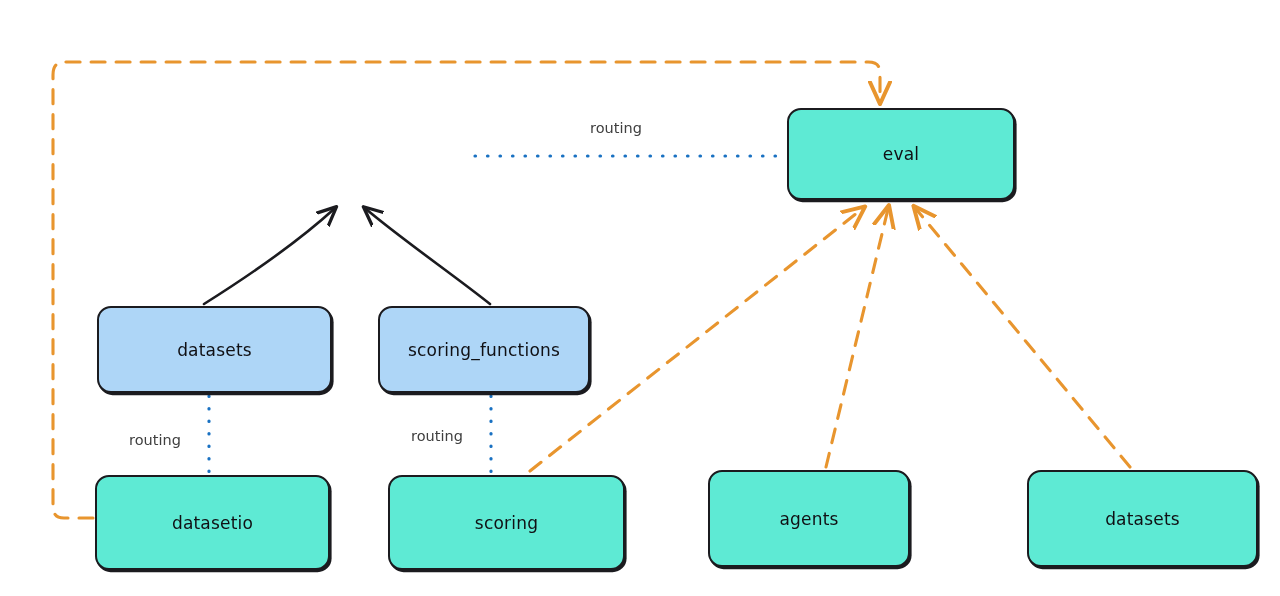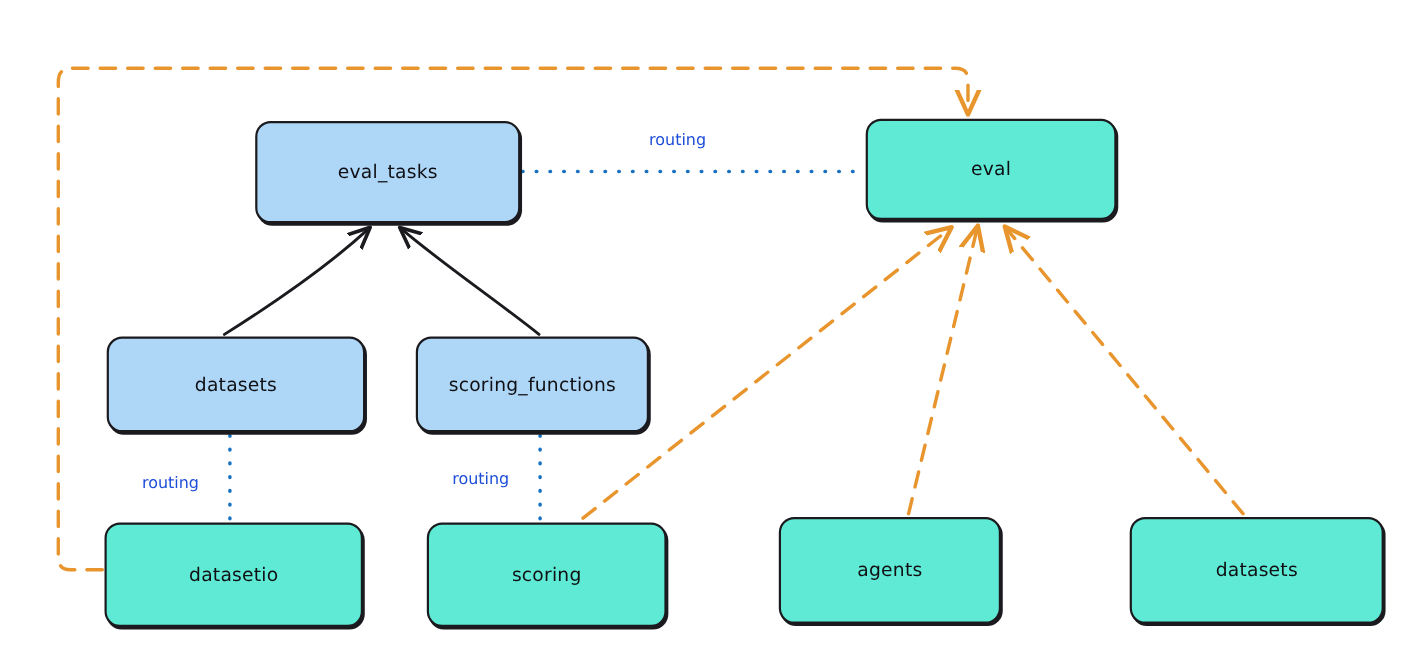--- a/index.html
+++ b/index.html
@@ -45,21 +45,21 @@
     font-size: 17px;
     letter-spacing: 0.2px;
     color: #101014;
     white-space: nowrap;
     text-align: center;
   }
   .edge-label {
     position: absolute;
     font-family: "DejaVu Sans", sans-serif;
     font-size: 14.5px;
-    color: #1d4ed8;
+    color: #404040;
     white-space: nowrap;
     user-select: none;
     transform: translate(-50%, -50%);
   }
 </style>
 </head>
 <body>
 
 <div id="diagram-root">
 
@@ -100,41 +100,38 @@
 
     <g>
       <path d="M 826 467 L 888 209" fill="none" stroke="#e8952e" stroke-width="3.1" stroke-linecap="round" stroke-dasharray="14 11" marker-end="url(#arrow-orange)"></path>
     </g>
 
     <g>
       <path d="M 1130 467 L 916 209" fill="none" stroke="#e8952e" stroke-width="3.1" stroke-linecap="round" stroke-dasharray="14 11" marker-end="url(#arrow-orange)"></path>
     </g>
   </svg>
 
-  <div class="node node-api" style="left:232px; top:110px; width:241px; height:93px;">
-    <span class="node-label">eval_tasks</span>
-  </div>
 
   <div class="node node-provider" style="left:787px; top:108px; width:228px; height:92px;">
     <span class="node-label">eval</span>
   </div>
 
   <div class="node node-api" style="left:97px; top:306px; width:235px; height:87px;justify-content:center;">
     <span class="node-label">datasets</span>
   </div>
 
   <div class="node node-api" style="left:378px; top:306px; width:212px; height:87px;">
     <span class="node-label">scoring_functions</span>
   </div>
 
   <div class="node node-provider" style="left:95px; top:475px; width:235px; height:95px;">
     <span class="node-label">datasetio</span>
   </div>
 
-  <div class="node node-provider" style="left:388px; top:475px; width:218px; height:95px;align-items:center;">
+  <div class="node node-provider" style="left:388px; top:475px; width:237px; height:95px;align-items:center;">
     <span class="node-label">scoring</span>
   </div>
 
   <div class="node node-provider" style="left:708px; top:470px; width:202px; height:97px;">
     <span class="node-label">agents</span>
   </div>
 
   <div class="node node-provider" style="left:1027px; top:470px; width:231px; height:97px;">
     <span class="node-label">datasets</span>
   </div>

